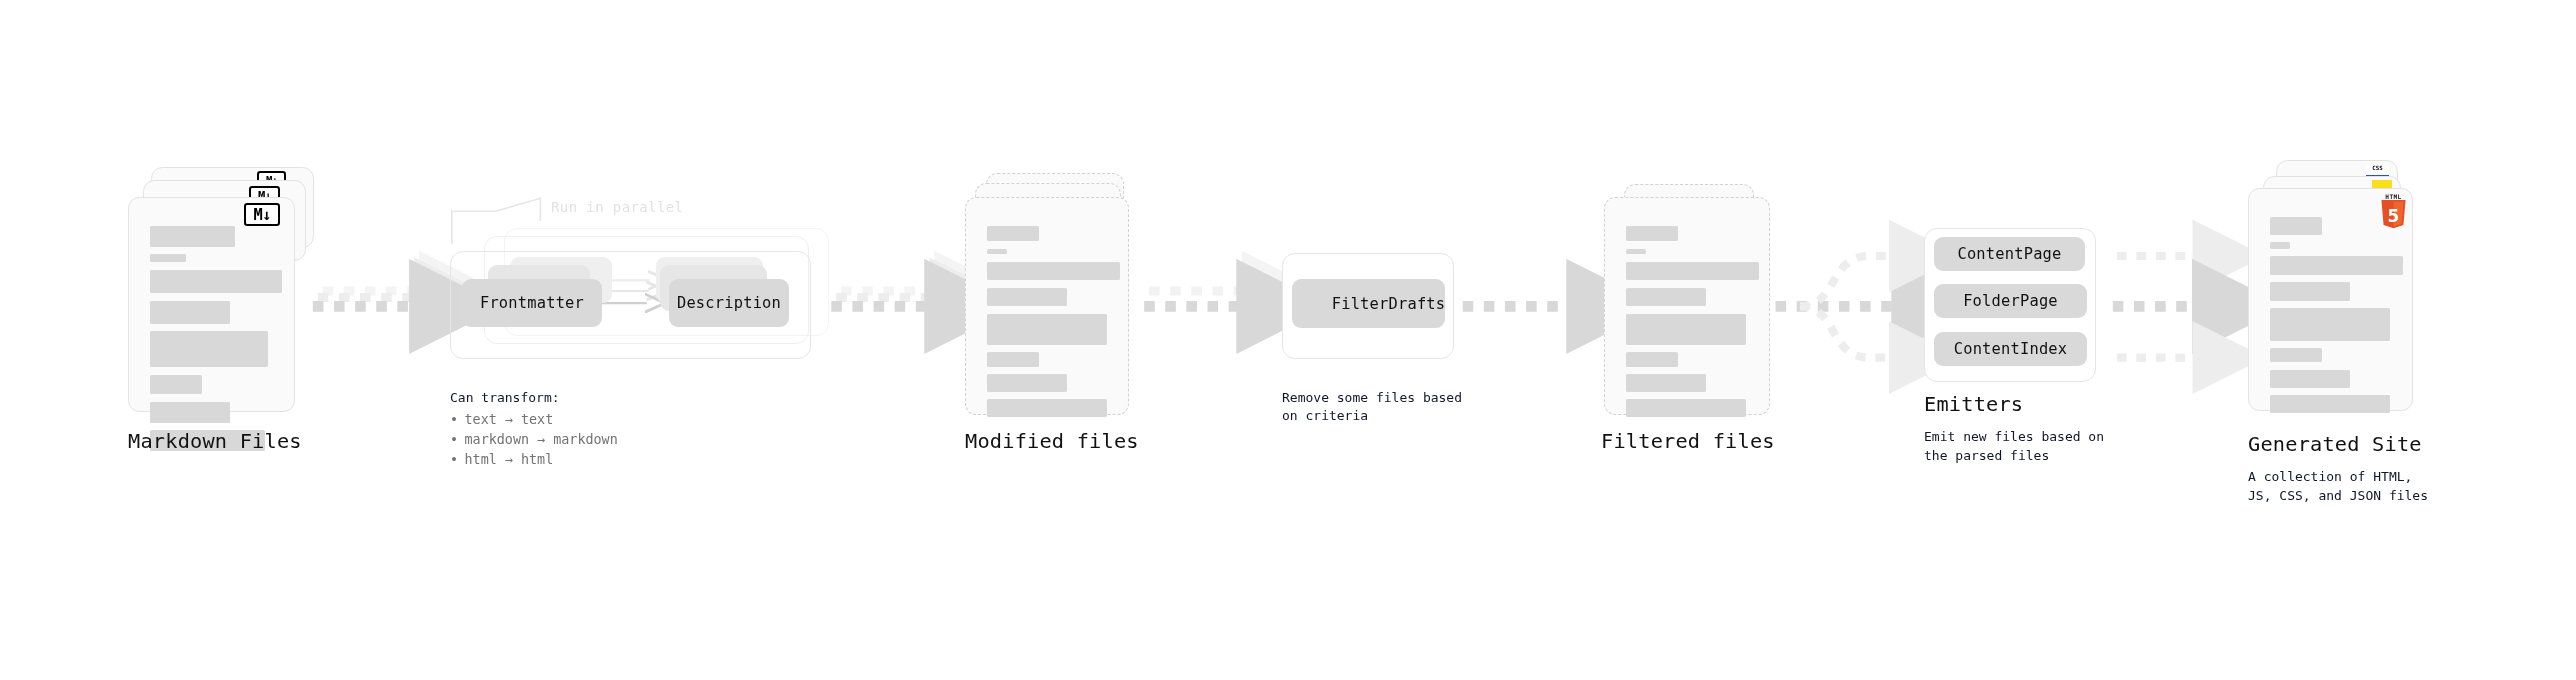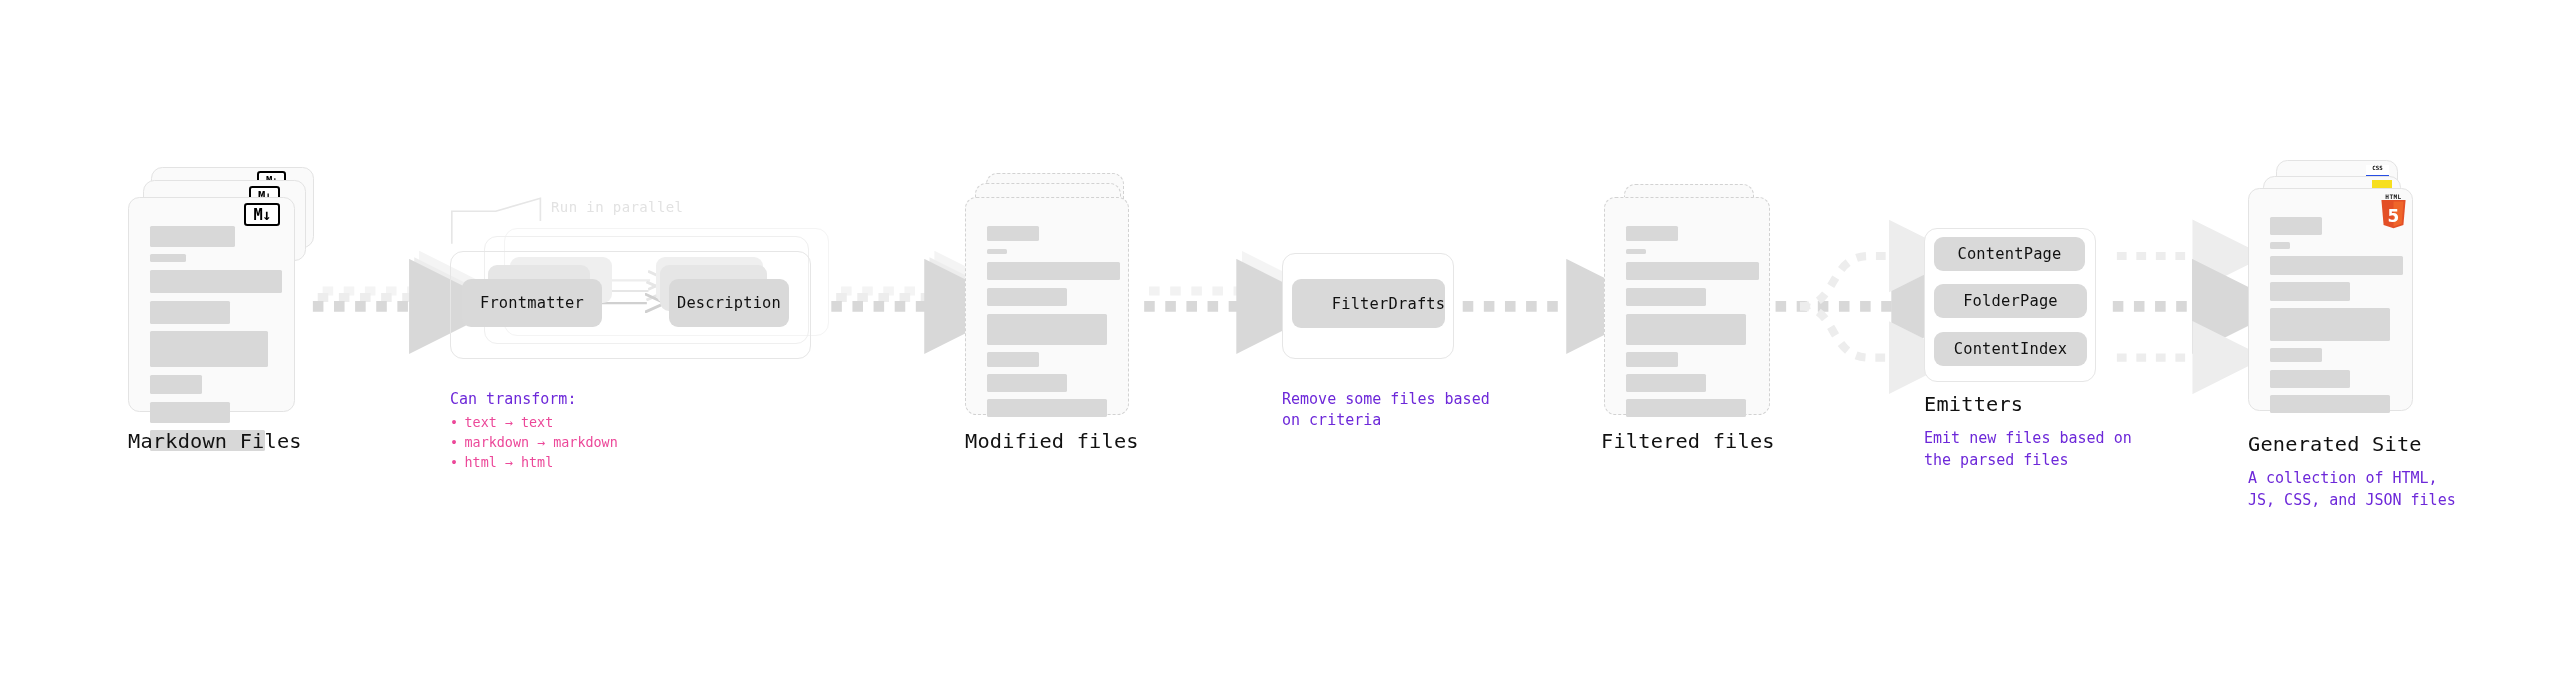--- a/index.html
+++ b/index.html
@@ -25,24 +25,24 @@
   .doc .lines{position:absolute;left:21px;top:28px;right:21px;}
   .bar{background:#d8d8d8;border-radius:1.6px;margin-bottom:7.3px;}
 
   
   .cap{position:absolute;}
   .cap .title{
     font-size:20.3px;letter-spacing:0.2px;color:#111;white-space:nowrap;
     line-height:1.25;
   }
   .cap .sub{
-    font-size:15px;color:#6d28d9;line-height:1.45;margin-top:10.6px;white-space:pre-line;
+    font-size:13px;color:#0f172a;line-height:1.45;margin-top:10.6px;white-space:pre-line;
   }
   .cap ul{margin:2.4px 0 0 0;padding:0;list-style:none;}
-  .cap li{font-size:13.4px;line-height:1.5;color:#ec4899;white-space:nowrap;}
+  .cap li{font-size:13.4px;line-height:1.5;color:#737373;white-space:nowrap;}
   .cap li:before{content:"\2022";margin-right:6.5px;display:inline-block;}
 
   
   .group{
     position:absolute;box-sizing:border-box;
     background:#ffffff;border:1.6px solid #e6e6e6;border-radius:13px;
   }
   .group.ghost1{border-color:#efefef;background:transparent;}
   .group.ghost2{border-color:#f4f4f4;background:transparent;}
 

